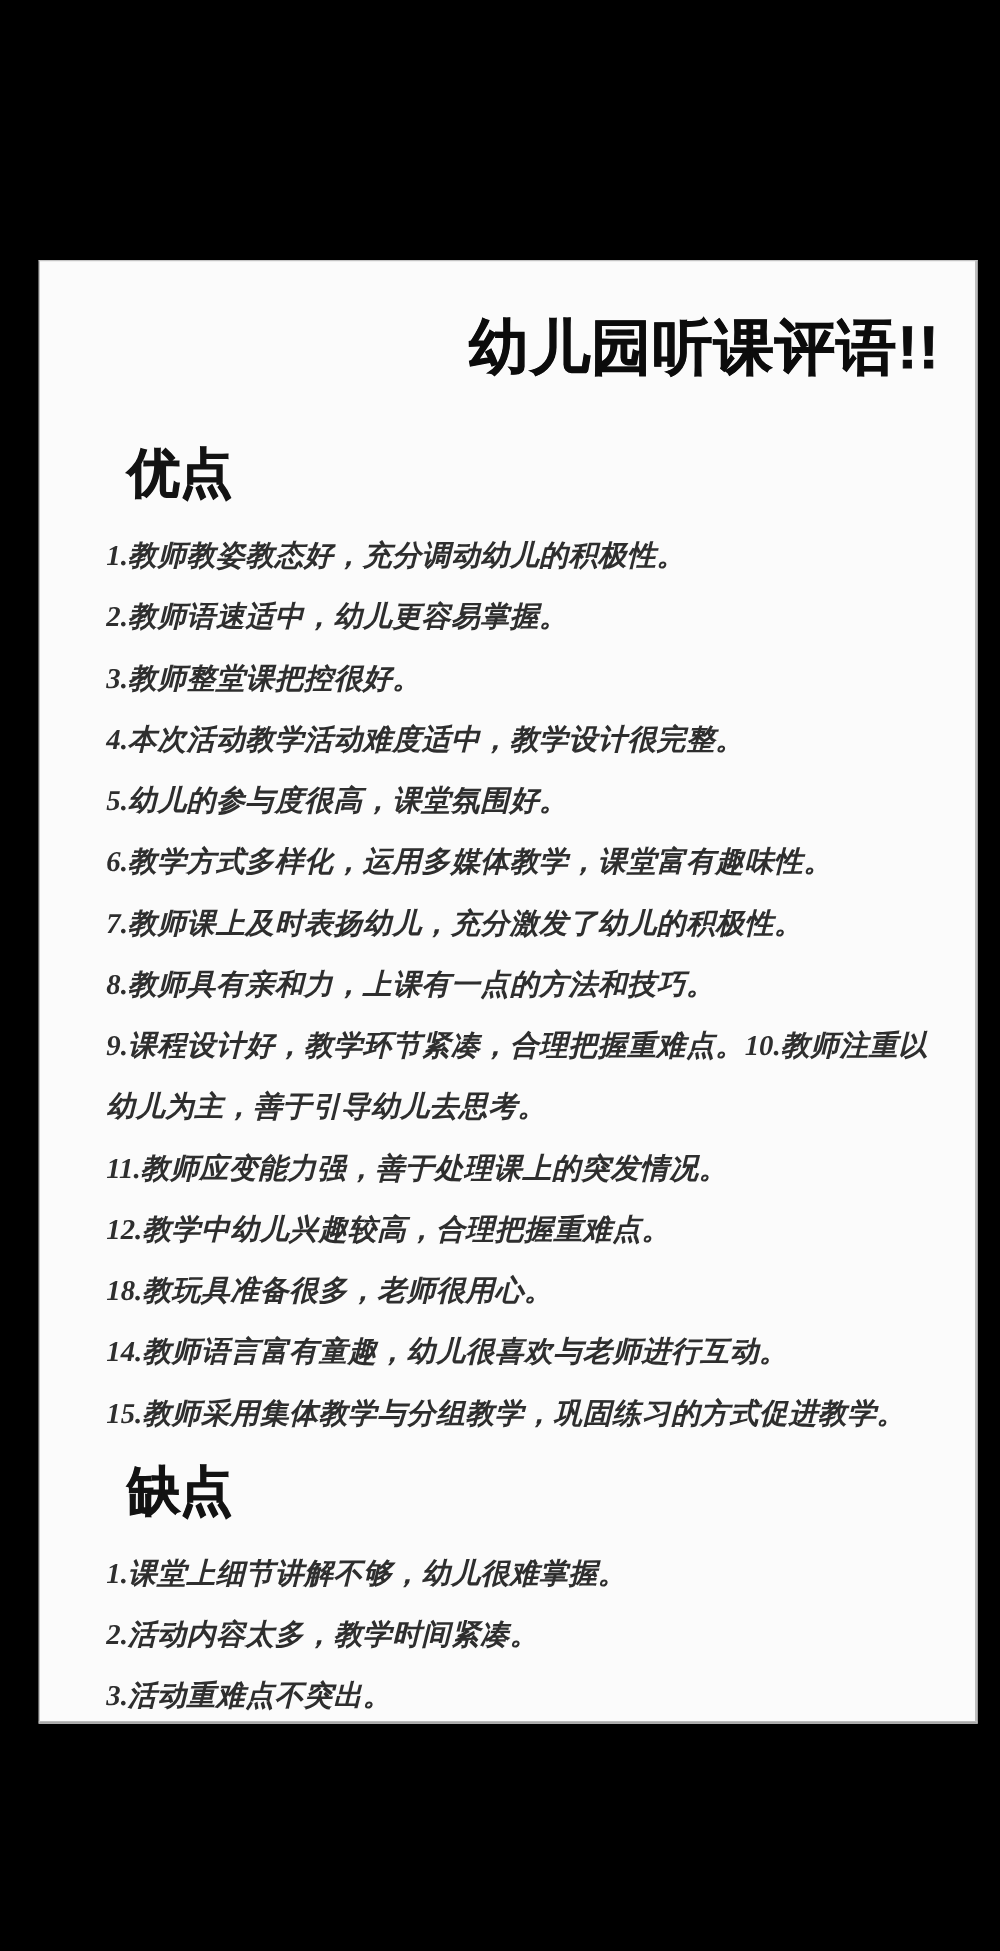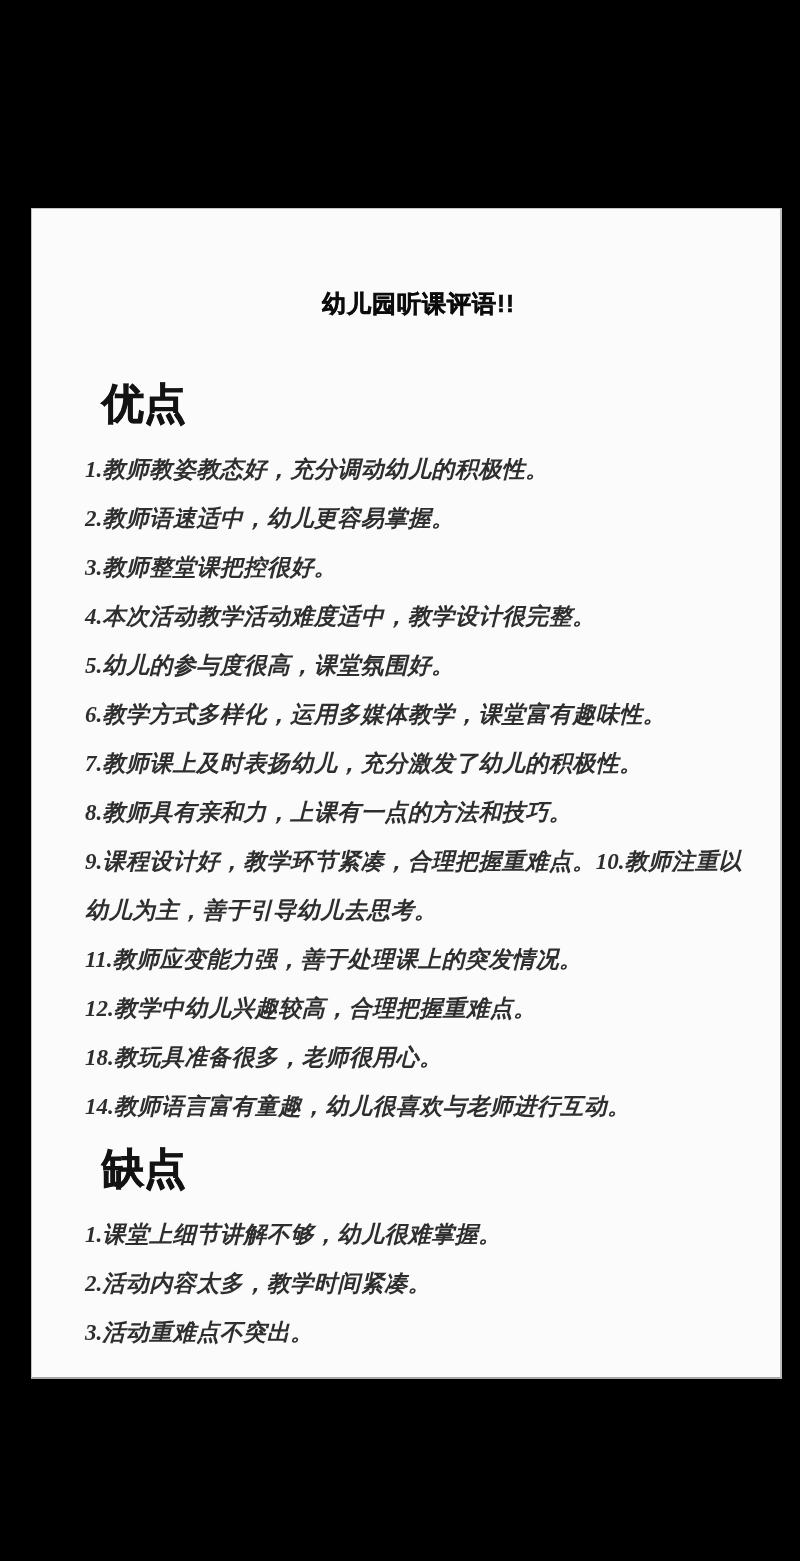--- a/index.html
+++ b/index.html
@@ -28,27 +28,27 @@
     border: 1px solid #c4c4c4;
     border-right: 2px solid #bdbdbd;
     border-bottom: 2px solid #a8a8a8;
     box-sizing: border-box;
     overflow: hidden;
   }
   .inner {
     padding: 0 28px 0 53px;
   }
   .doc-title {
-    text-align: center;
-    font-size: 24px;
+    text-align: right;
+    font-size: 48px;
     line-height: 48px;
     font-weight: 800;
     letter-spacing: 1px;
     color: #0c0c0c;
-    margin: 71px 0 0 0;
+    margin: 46px 0 0 0;
     -webkit-text-stroke: 0.6px #0c0c0c;
   }
   .section-heading {
     font-size: 42px;
     line-height: 48px;
     font-weight: 800;
     color: #131313;
     margin: 17px;
     -webkit-text-stroke: 0.8px #131313;
   }
@@ -88,20 +88,21 @@
         <p class="item"><span class="num">4.</span><span class="txt">本次活动教学活动难度适中，教学设计很完整。</span></p>
         <p class="item"><span class="num">5.</span><span class="txt">幼儿的参与度很高，课堂氛围好。</span></p>
         <p class="item"><span class="num">6.</span><span class="txt">教学方式多样化，运用多媒体教学，课堂富有趣味性。</span></p>
         <p class="item"><span class="num">7.</span><span class="txt">教师课上及时表扬幼儿，充分激发了幼儿的积极性。</span></p>
         <p class="item"><span class="num">8.</span><span class="txt">教师具有亲和力，上课有一点的方法和技巧。</span></p>
         <p class="item"><span class="num">9.</span><span class="txt">课程设计好，教学环节紧凑，合理把握重难点。</span><span class="num">10.</span><span class="txt">教师注重以幼儿为主，善于引导幼儿去思考。</span></p>
         <p class="item"><span class="num">11.</span><span class="txt">教师应变能力强，善于处理课上的突发情况。</span></p>
         <p class="item"><span class="num">12.</span><span class="txt">教学中幼儿兴趣较高，合理把握重难点。</span></p>
         <p class="item"><span class="num">18.</span><span class="txt">教玩具准备很多，老师很用心。</span></p>
         <p class="item"><span class="num">14.</span><span class="txt">教师语言富有童趣，幼儿很喜欢与老师进行互动。</span></p>
+        <p class="item"><span class="num">15.</span><span class="txt">教师采用集体教学与分组教学，巩固练习的方式促进教学。</span></p>
       </div>
 
       <h2 class="section-heading heading-dis">缺点</h2>
 
       <div class="items items-dis">
         <p class="item"><span class="num">1.</span><span class="txt">课堂上细节讲解不够，幼儿很难掌握。</span></p>
         <p class="item"><span class="num">2.</span><span class="txt">活动内容太多，教学时间紧凑。</span></p>
         <p class="item"><span class="num">3.</span><span class="txt">活动重难点不突出。</span></p>
       </div>
 

